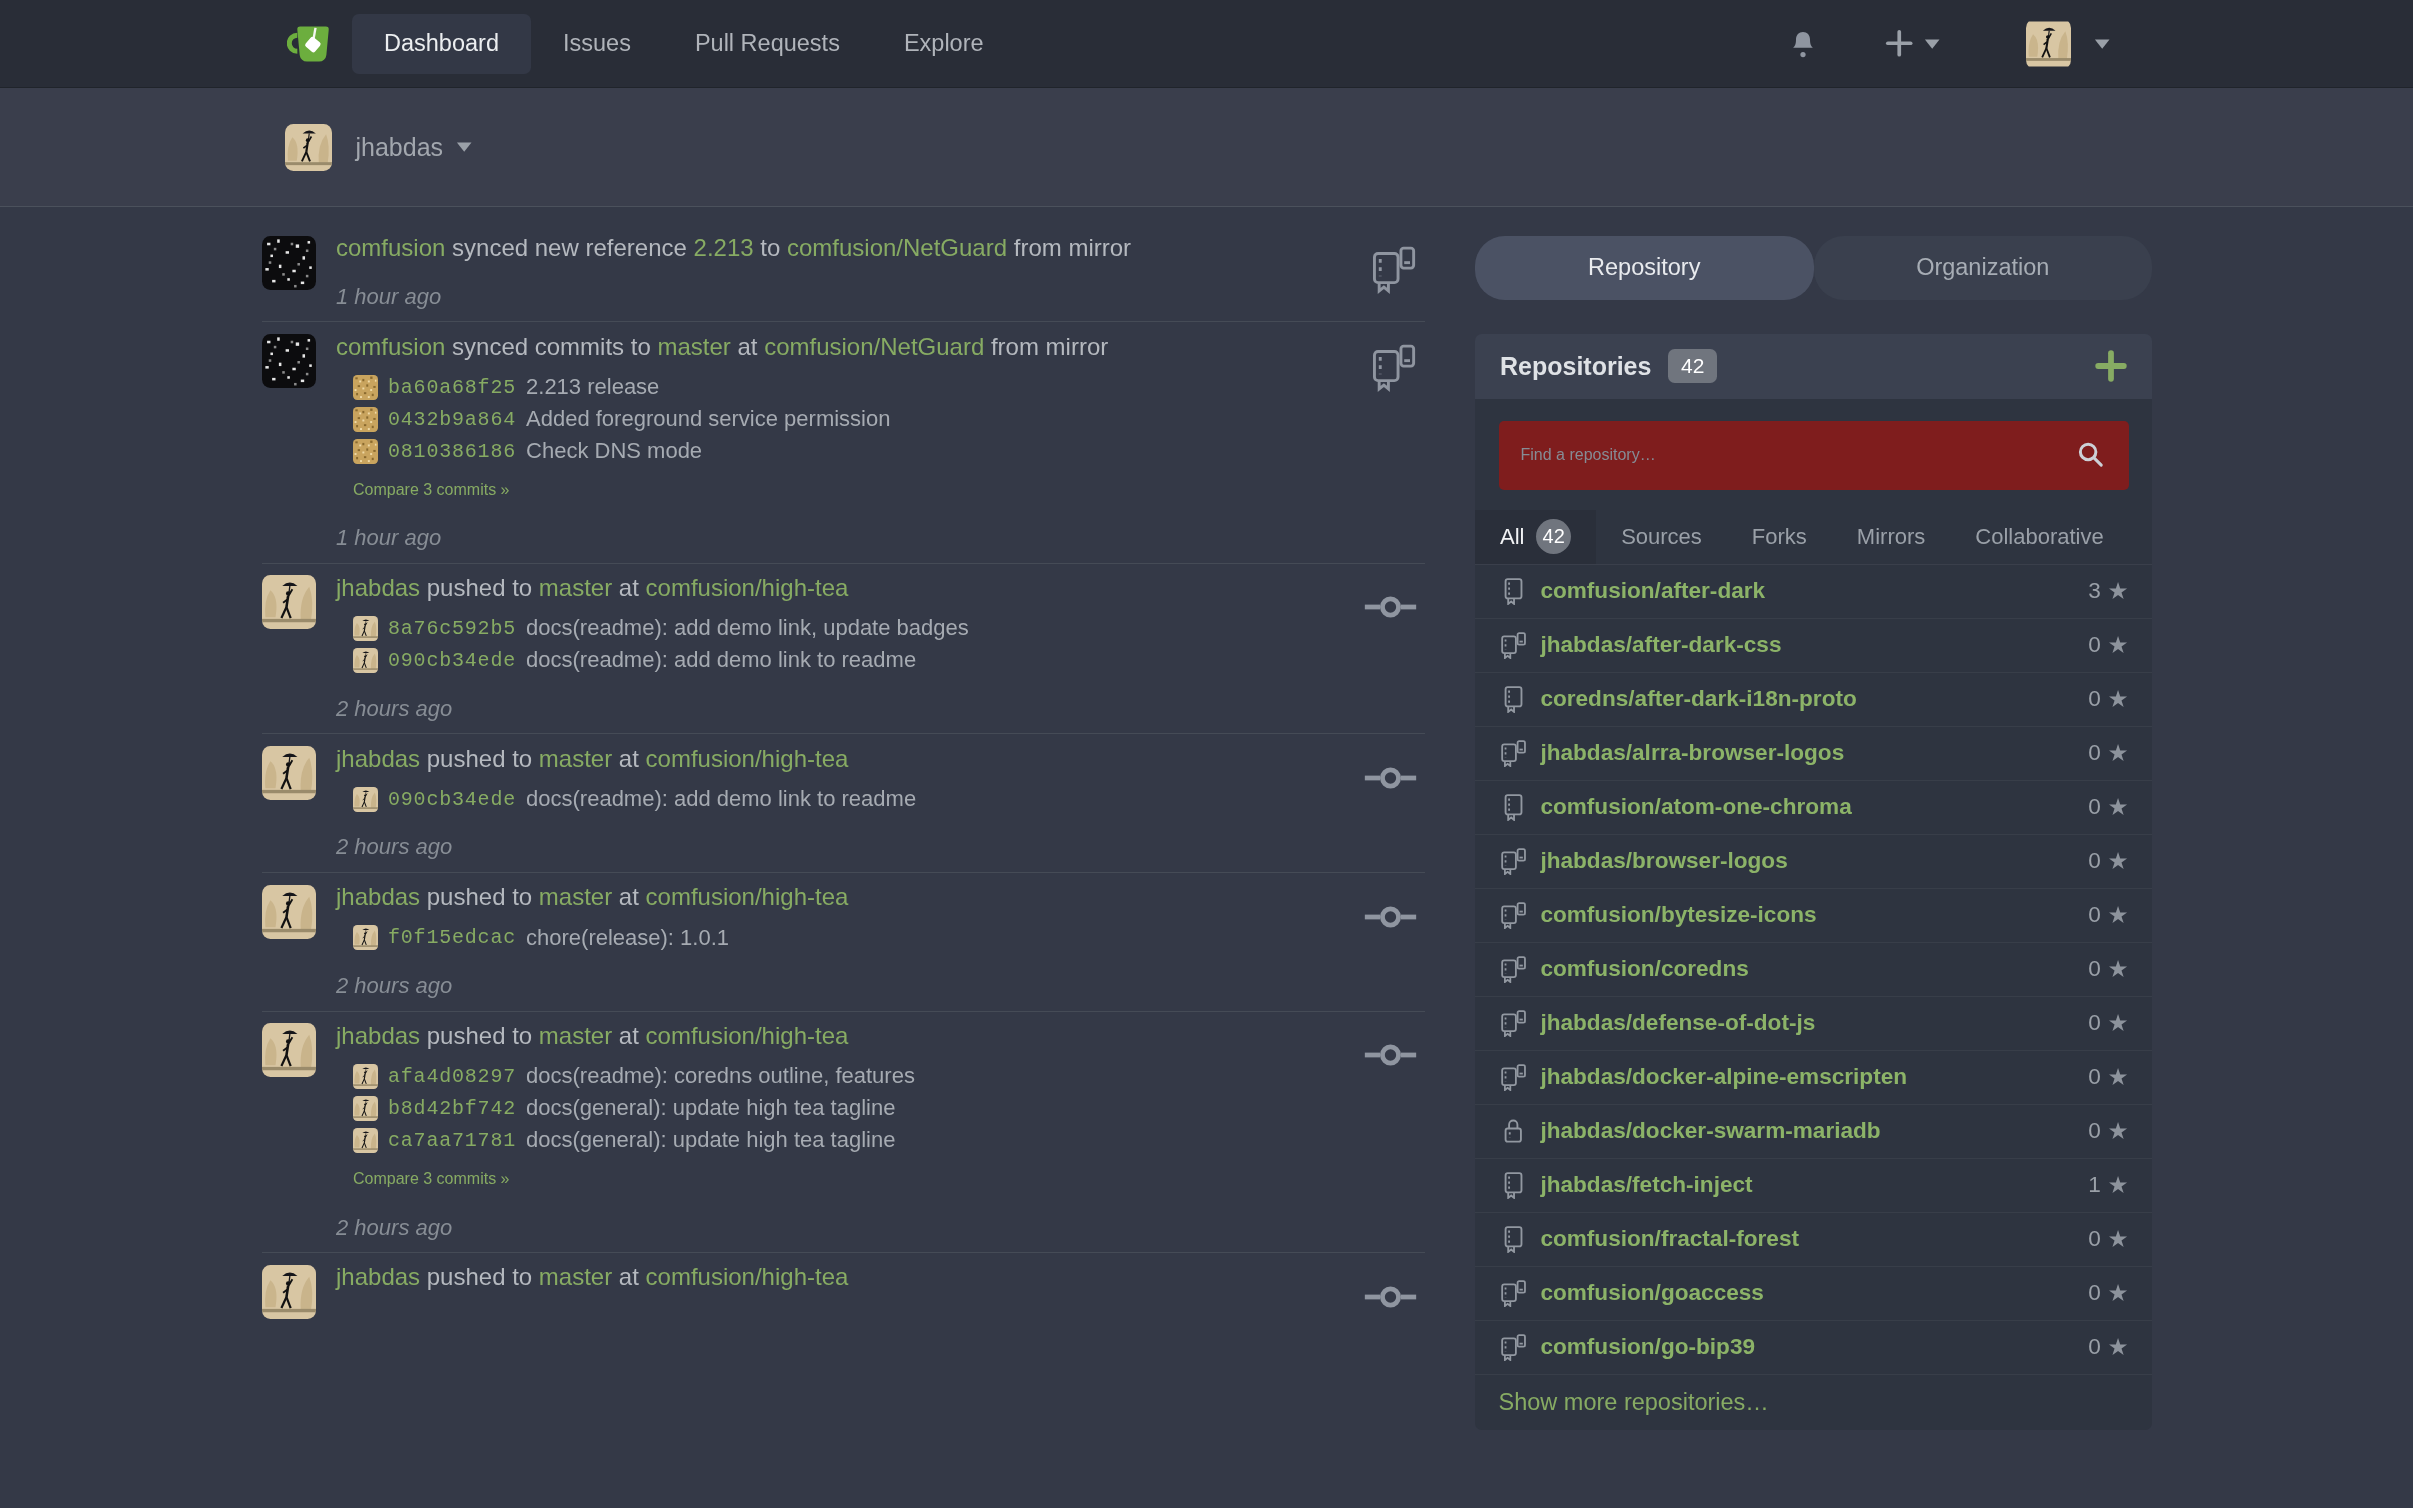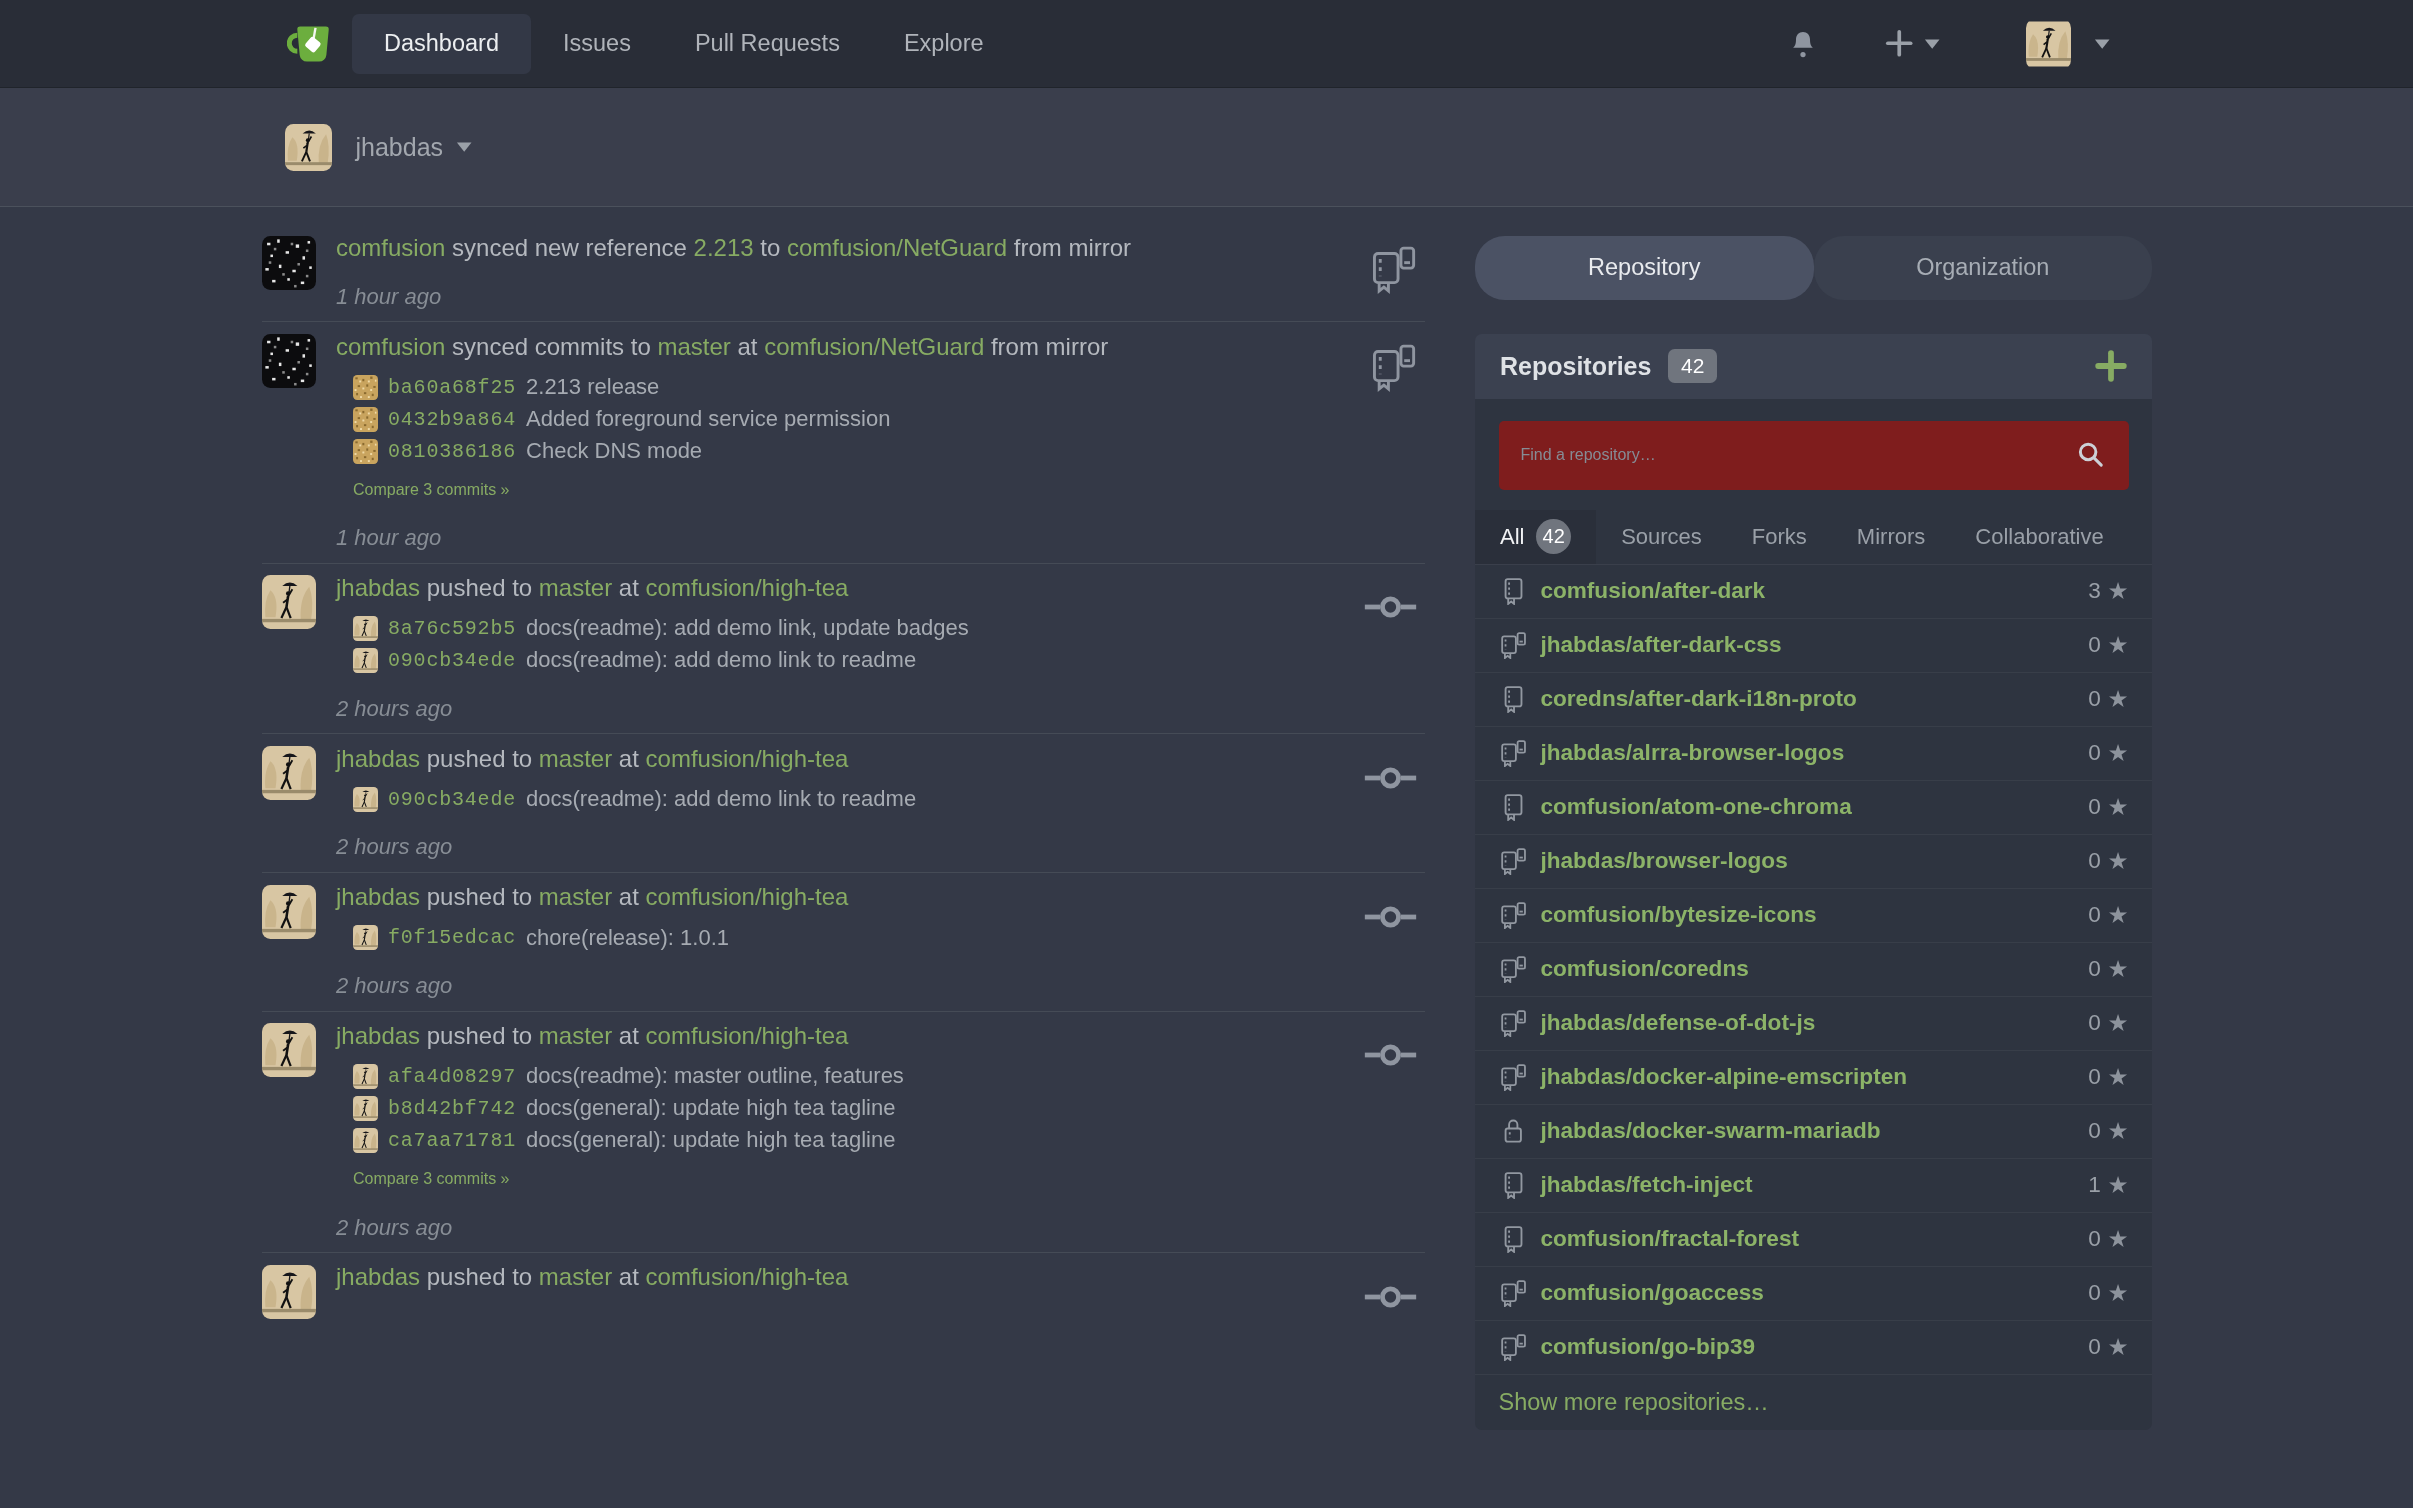--- a/index.html
+++ b/index.html
@@ -571,21 +571,21 @@
                   <line x1="33" y1="13" x2="32" y2="21" stroke="#16161a" stroke-width="1.6"></line>
                   <circle cx="31" cy="22" r="2.6" fill="#111"></circle>
                   <path d="M31 25 L29 38" stroke="#111" stroke-width="3"></path>
                   <path d="M30 27 L36 17" stroke="#111" stroke-width="2.2"></path>
                   <path d="M30 29 L25 33" stroke="#111" stroke-width="2.2"></path>
                   <path d="M29 38 L23 51" stroke="#111" stroke-width="2.6"></path>
                   <path d="M29 38 L34 51" stroke="#111" stroke-width="2.6"></path>
                 </svg>
               </span>
               <span class="commit-sha">afa4d08297</span>
-              <span class="commit-msg">docs(readme): master outline, features</span>
+              <span class="commit-msg">docs(readme): coredns outline, features</span>
             </div>
             <div class="commit-row">
               <span class="commit-avatar">
                 <svg viewBox="0 0 64 64">
                   <rect width="64" height="64" fill="#d8c6a3"></rect>
                   <path d="M4 50 Q2 30 10 18 Q20 26 16 50 z" fill="#cab58c"></path>
                   <path d="M46 54 Q44 28 56 14 Q62 30 58 54 z" fill="#c9b48b"></path>
                   <rect y="52" width="64" height="4" fill="#9a8b6b"></rect>
                   <path d="M24 13 q9 -8 18 0 l-18 0 z" fill="#16161a"></path>
                   <line x1="33" y1="13" x2="32" y2="21" stroke="#16161a" stroke-width="1.6"></line>

